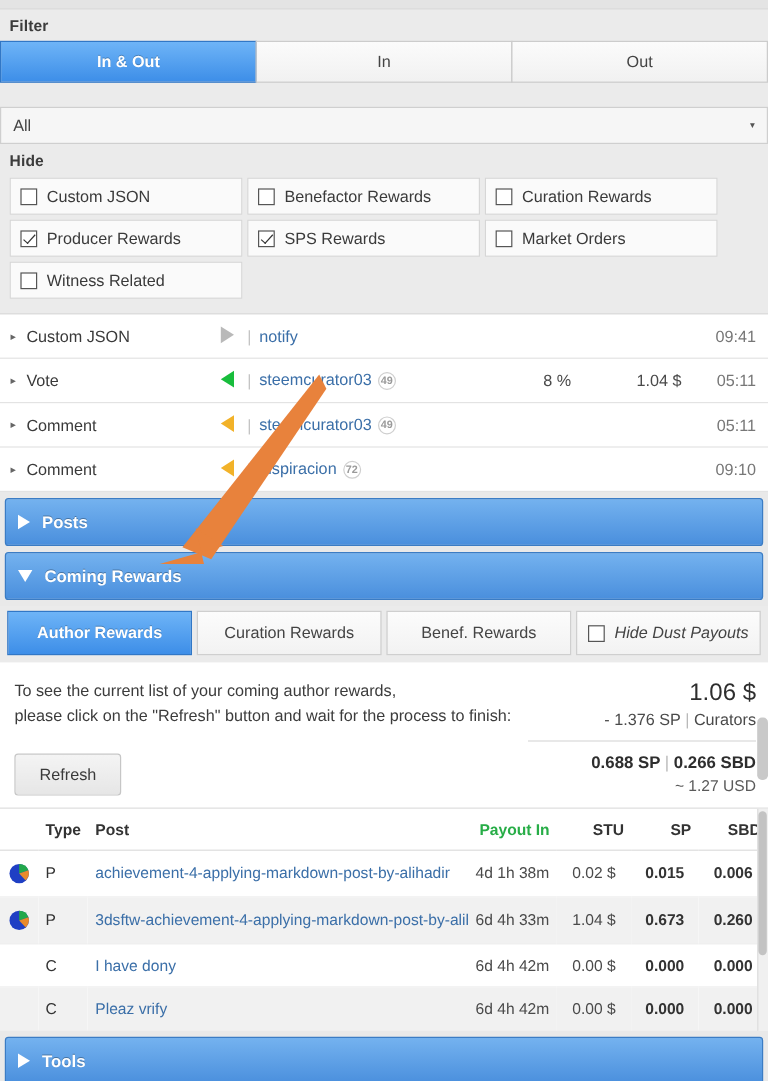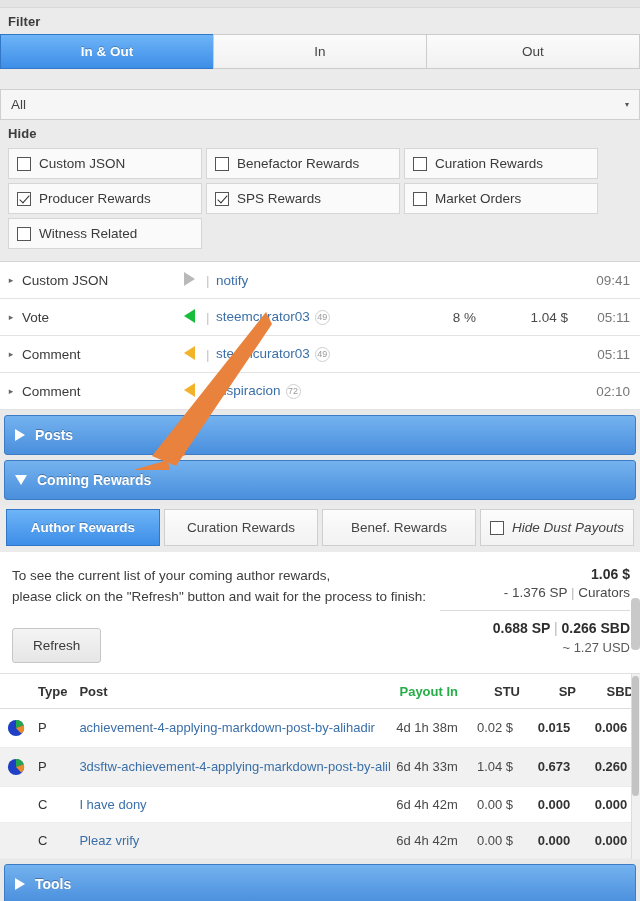--- a/index.html
+++ b/index.html
@@ -74,21 +74,21 @@
   .tri.left-green { border-right: 11px solid #18bd3c; }
   .tri.left-orange { border-right: 11px solid #f2b229; }
   .tri.right-gray { border-left: 11px solid #b9b9b9; }
   .tx-sep { color: #c4c4c4; width: 10px; }
   .tx-user { flex: 1 1 auto; color: #3b6fa8; }
   .tx-user a { color: #3b6fa8; text-decoration: none; }
   .rep {
     display: inline-block; font-size: 9px; color: #9a9a9a;
     border: 1px solid #cfcfcf; border-radius: 50%;
     width: 15px; height: 15px; line-height: 13px; text-align: center;
-    margin-left: 5px; vertical-align: 1px;
+    margin-left: 5px; vertical-align: 1px; font-weight: bold;
   }
   .tx-pct { width: 70px; text-align: right; color: #4a4a4a; }
   .tx-amt { width: 92px; text-align: right; color: #4a4a4a; }
   .tx-time { width: 72px; text-align: right; padding-right: 10px; color: #777; }
 
   
   .bar {
     display: flex; align-items: center; gap: 10px;
     margin: 5px 4px; padding: 11px 10px;
     background: linear-gradient(#74b2ef, #4a8fdd);
@@ -126,21 +126,21 @@
     padding: 14px 10px 10px 12px;
   }
   .info-left { font-size: 13.5px; color: #3c3c3c; line-height: 1.55; }
   .refresh-btn {
     margin-top: 20px; display: inline-block;
     background: linear-gradient(#f4f4f4, #e6e6e6);
     border: 1px solid #c6c6c6; border-radius: 3px;
     padding: 9px 20px; font-size: 13.5px; color: #3a3a3a; cursor: pointer;
   }
   .info-right { text-align: right; min-width: 190px; }
-  .tot-1 { font-size: 14px; font-weight: bold; color: #2e2e2e; }
+  .tot-1 { font-size: 20px; font-weight: normal; color: #2e2e2e; }
   .tot-2 { font-size: 13.5px; color: #4a4a4a; margin-top: 3px; white-space: nowrap; }
   .hr-thin { border-top: 1px solid #dadada; margin: 10px 0 9px 0; }
   .tot-3 { font-size: 14px; font-weight: bold; color: #2e2e2e; white-space: nowrap; }
   .tot-4 { font-size: 13px; color: #5a5a5a; margin-top: 4px; }
   .pipe { color: #b9b9b9; font-weight: normal; }
 
   
   .tbl-wrap { background: #fff; position: relative; border-top: 1px solid #e0e0e0; }
   table { width: 100%; border-collapse: collapse; font-size: 13px; }
   thead th {
@@ -279,21 +279,21 @@
     <div class="tx">
       <span class="tx-exp">▸</span>
       <span class="tx-type">Comment</span>
       <span class="tx-dir"><span class="tri left-orange"></span></span>
       <span class="tx-sep">|</span>
       <span class="tx-user">
         <a>inspiracion</a><span class="rep">72</span>
       </span>
       <span class="tx-pct"></span>
       <span class="tx-amt"></span>
-      <span class="tx-time">02:10</span>
+      <span class="tx-time">09:10</span>
     </div>
   </div>
 
   <div class="bar">
     <span class="tri-w"></span>
     <span>Posts</span>
   </div>
 
   <div class="bar">
     <span class="tri-d"></span>

